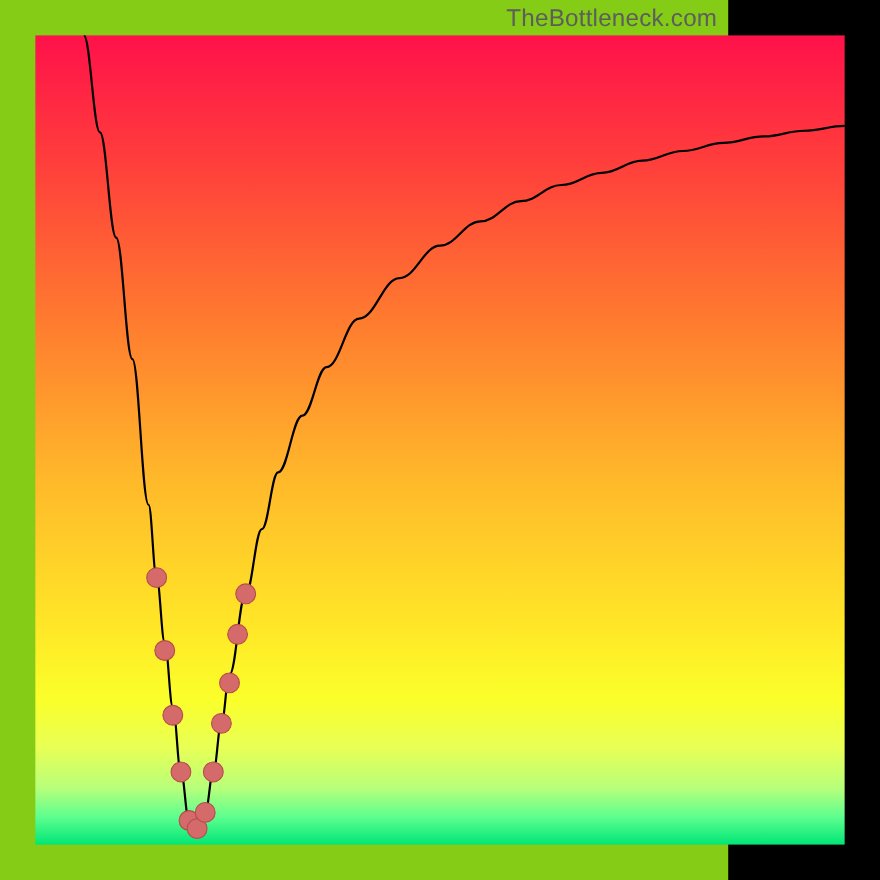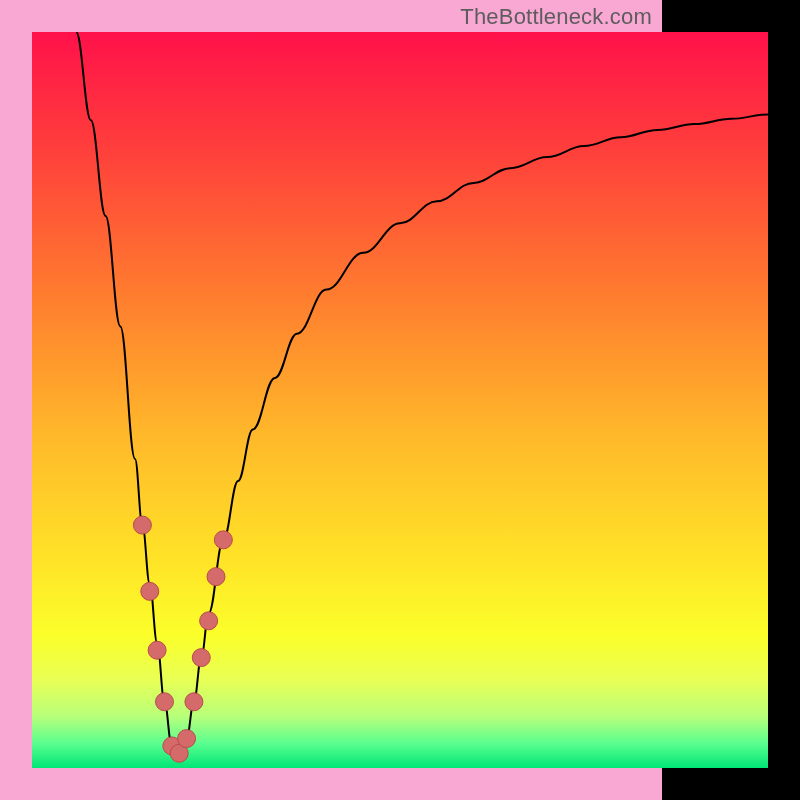--- a/index.html
+++ b/index.html
@@ -10,21 +10,21 @@
     background: #000;
     overflow: hidden;
     font-family: Arial, Helvetica, sans-serif;
   }
   .frame {
     position: absolute;
     top: 0;
     left: 0;
     width: 662px;
     height: 800px;
-    background: #f9a8d4;
+    background: #84cc16;
   }
   .plot-area {
     position: absolute;
     top: 32px;
     left: 32px;
     width: 736px;
     height: 736px;
     
   }
   .watermark {

